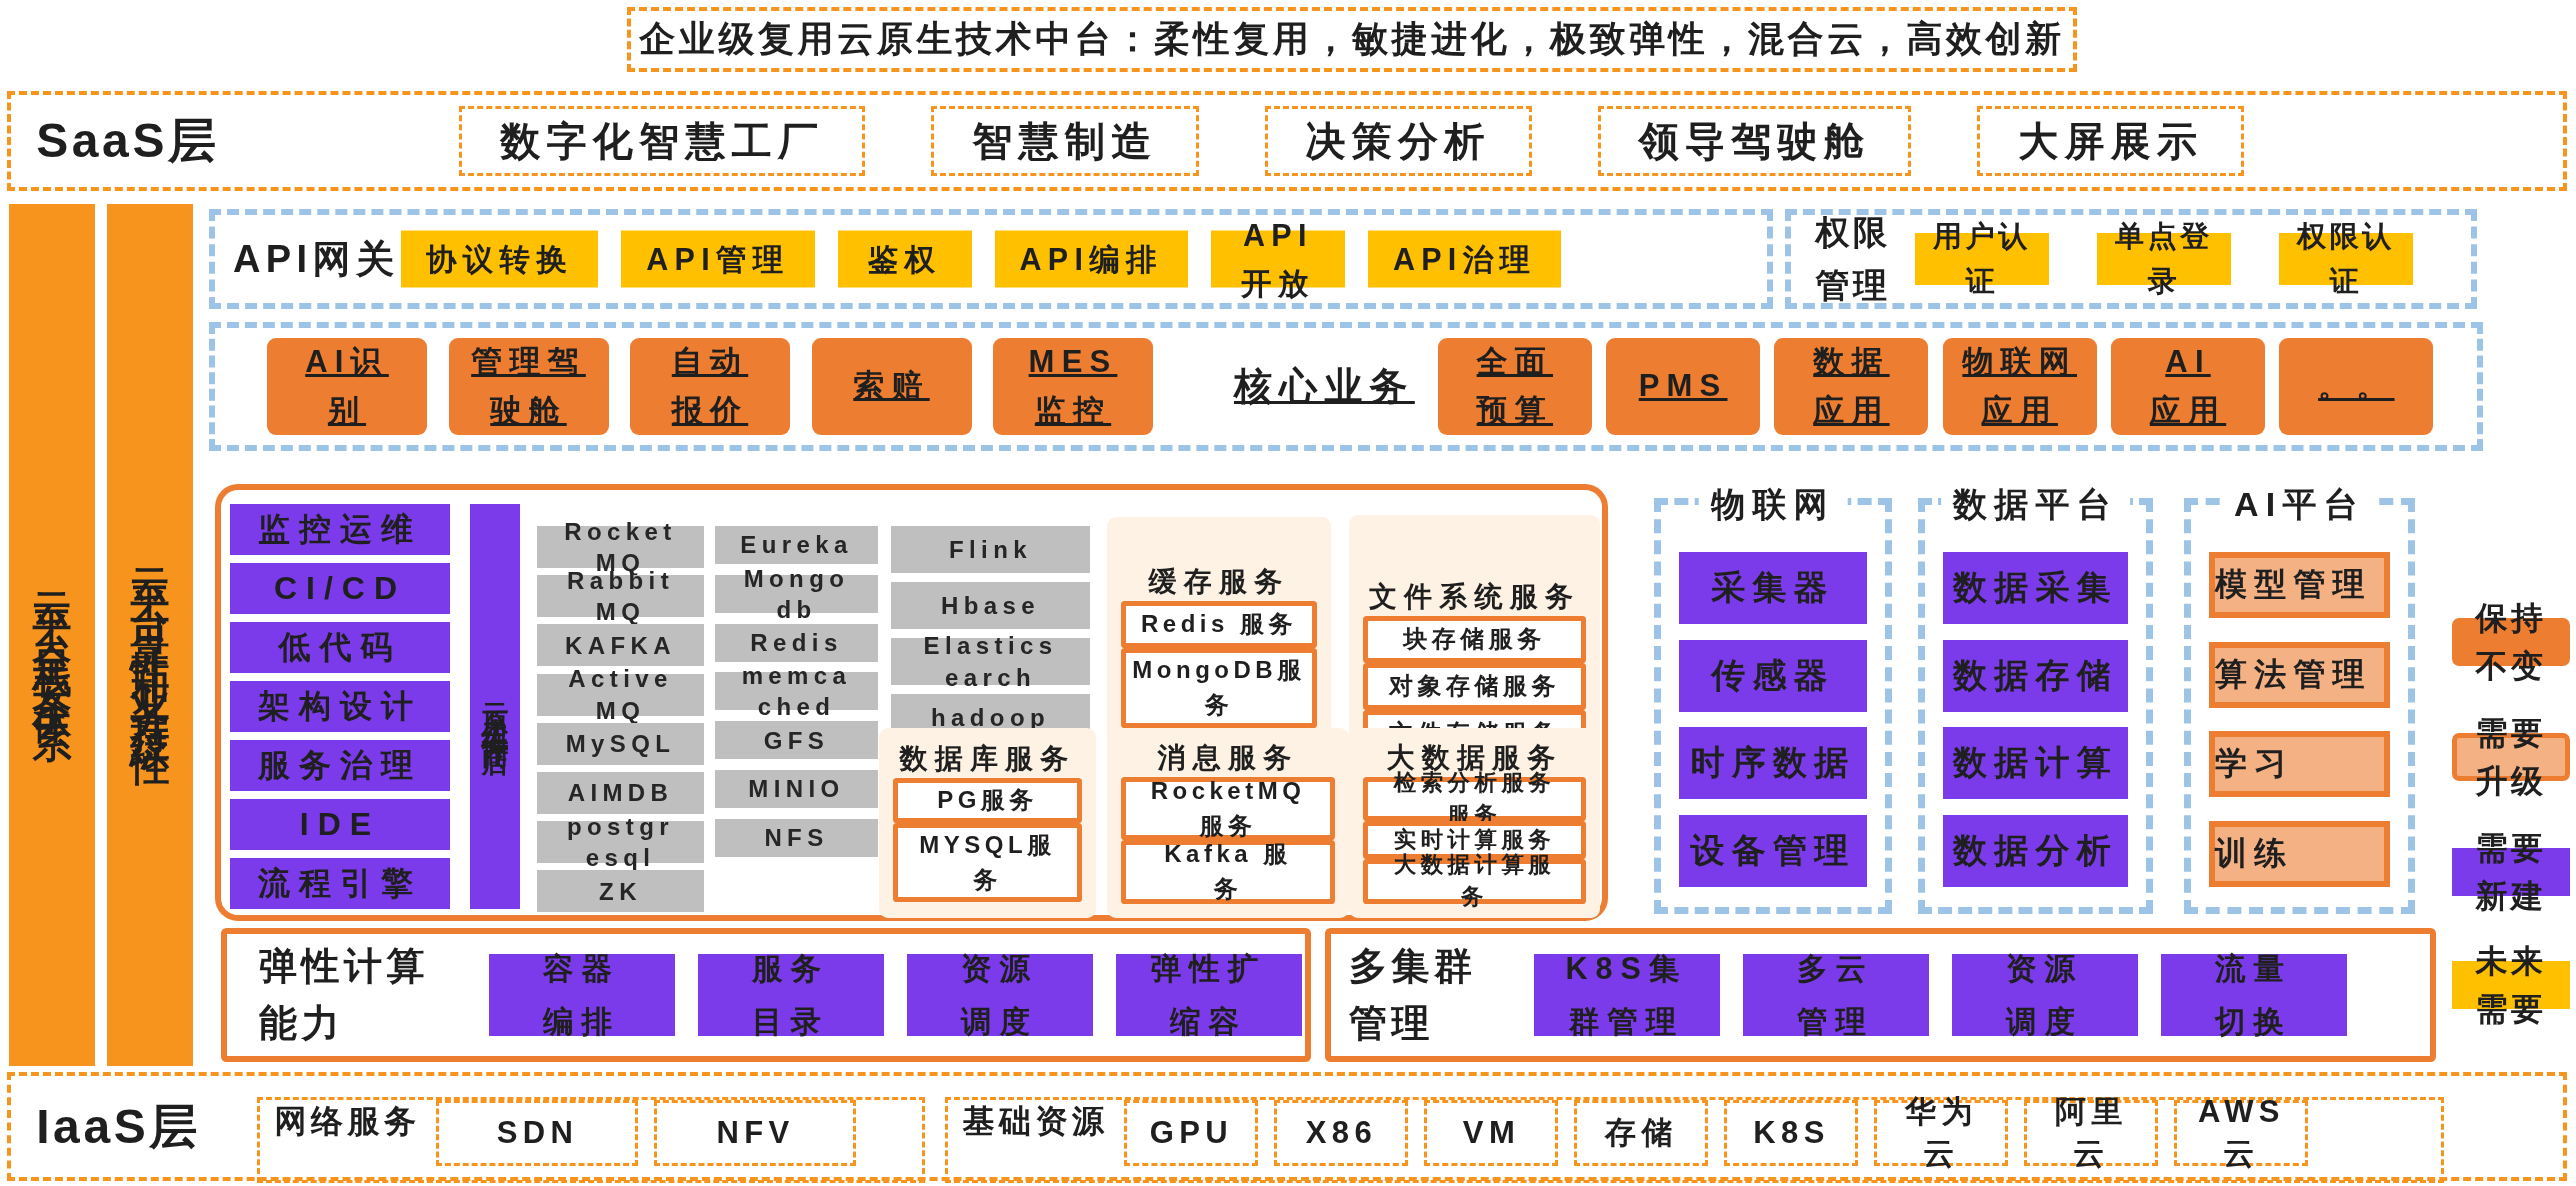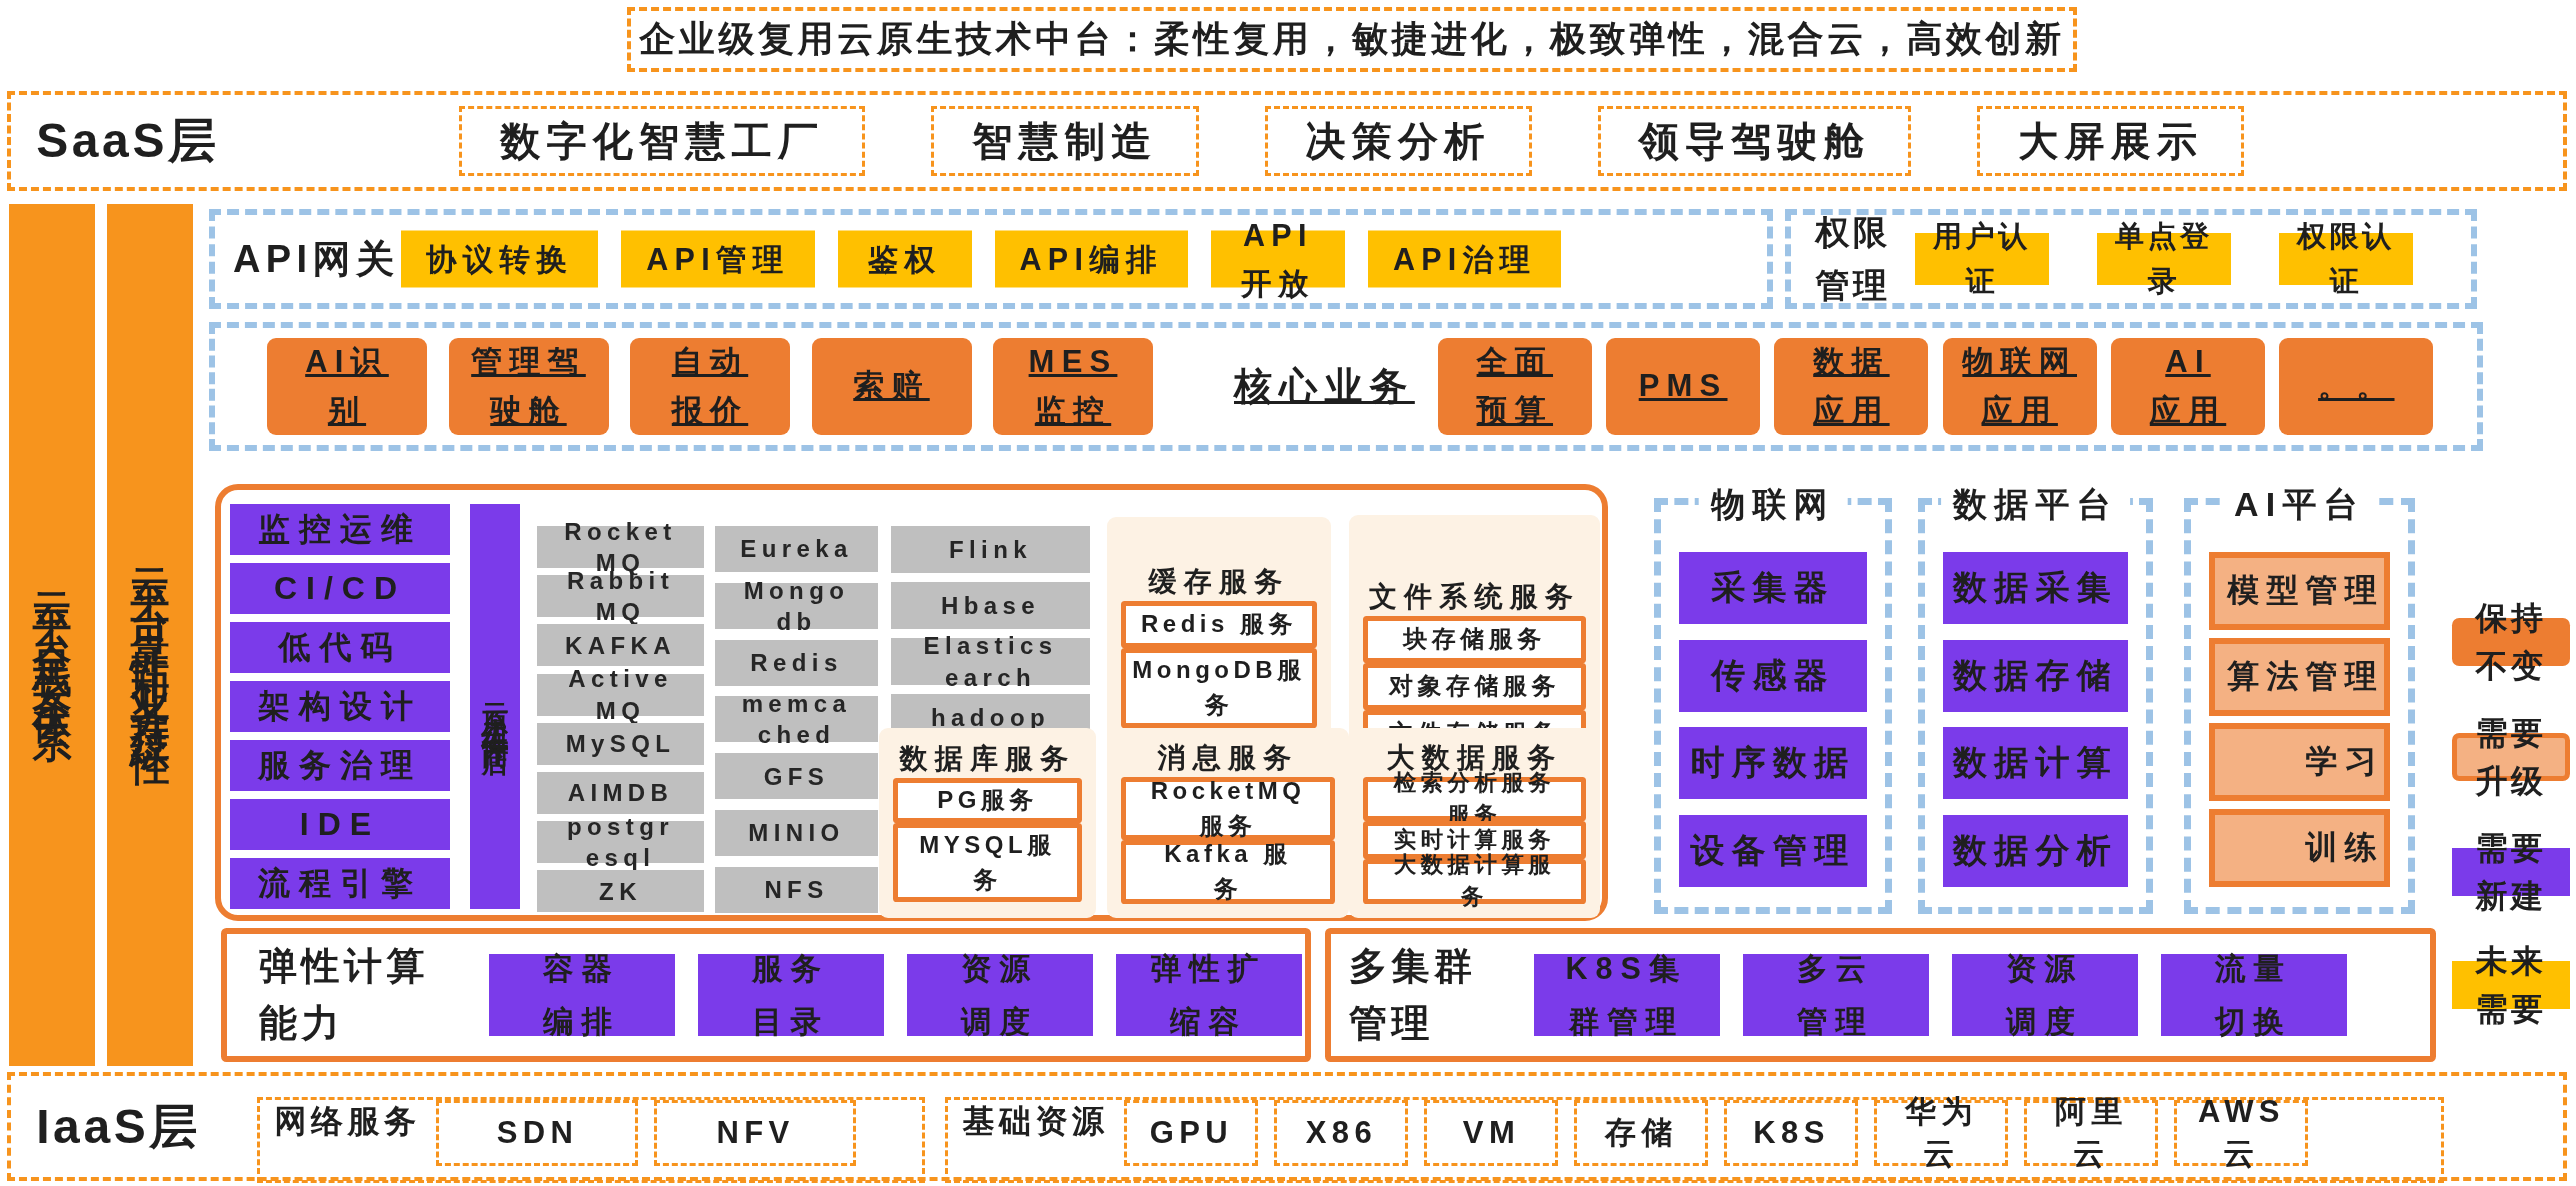--- a/index.html
+++ b/index.html
@@ -81,21 +81,21 @@
   .tools{position:absolute;left:9px;top:14.3px;width:220px;display:flex;flex-direction:column;gap:8px;}
   .tool{height:51px;background:var(--purple);display:flex;align-items:center;justify-content:center;
     font-size:32px;letter-spacing:9px;}
   .store-bar{position:absolute;left:249px;top:14.3px;width:50px;height:405px;background:var(--purple);
     display:flex;align-items:center;justify-content:center;
     writing-mode:vertical-lr;text-orientation:upright;font-size:27px;letter-spacing:7.2px;}
   .gcol{position:absolute;display:flex;flex-direction:column;}
   .gbox{background:var(--gray);color:#262626;display:flex;align-items:center;justify-content:center;
     font-size:24px;letter-spacing:5.4px;line-height:1.3;text-align:center;word-break:break-all;}
   .gcol1{left:316px;top:36px;width:167px;gap:7.2px;} .gcol1 .gbox{height:42px;}
-  .gcol2{left:494px;top:36px;width:163px;gap:10.8px;} .gcol2 .gbox{height:46px;}
+  .gcol2{left:494px;top:36px;width:163px;gap:10.8px;} .gcol2 .gbox{height:38px;}
   .gcol3{left:670px;top:36px;width:199px;gap:9px;} .gcol3 .gbox{height:47px;}
 
   .sgroup{position:absolute;background:var(--cream);border-radius:9px;
     display:flex;flex-direction:column;align-items:center;justify-content:center;
     padding:10.8px 14.3px 14.3px;}
   .sg-title{font-size:28px;letter-spacing:7.2px;white-space:nowrap;}
   .sitem{background:#fff;border:5.4px solid var(--orange-box);width:100%;min-height:47px;
     display:flex;align-items:center;justify-content:center;
     font-size:24px;letter-spacing:4.5px;line-height:1.45;text-align:center;border-radius:3.6px;}
   .sg-cache{left:886px;top:27px;width:224px;height:307px;}
@@ -110,22 +110,22 @@
   .platform{position:absolute;border:7.2px dashed var(--blue);}
   .plabel{position:absolute;top:-23px;left:50%;transform:translateX(-50%);
     background:#fff;padding:0 12.5px;font-size:34px;letter-spacing:7.2px;white-space:nowrap;}
   .plat-items{position:absolute;left:18px;right:18px;top:47px;bottom:20px;
     display:flex;flex-direction:column;justify-content:space-between;}
   .pbox{height:72px;background:var(--purple);display:flex;align-items:center;justify-content:center;
     font-size:34px;letter-spacing:7.2px;}
   .iot{left:1654px;top:498px;width:238px;height:416px;}
   .dataplat{left:1918px;top:498px;width:235px;height:416px;}
   .aiplat{left:2184px;top:498px;width:231px;height:416px;}
-  .abox{height:78px;background:var(--light-orange);border:6.3px solid var(--orange-box);
-    display:flex;align-items:center;justify-content:flex-end;font-size:32px;letter-spacing:7.2px;}
+  .abox{height:66px;background:var(--light-orange);border:6.3px solid var(--orange-box);
+    display:flex;align-items:center;justify-content:flex-start;font-size:32px;letter-spacing:7.2px;}
 
   
   .legend-item{position:absolute;left:2452px;width:118px;height:48px;
     display:flex;align-items:center;justify-content:center;
     font-size:32px;letter-spacing:3.6px;line-height:1.5;text-align:center;overflow:visible;}
   .lg-keep{top:618px;background:var(--orange-box);border-radius:7.2px;}
   .lg-upg{top:733px;background:var(--light-orange);border:5.4px solid var(--orange-box);border-radius:7.2px;}
   .lg-new{top:848px;background:var(--purple);}
   .lg-fut{top:961px;background:var(--yellow);}
 

